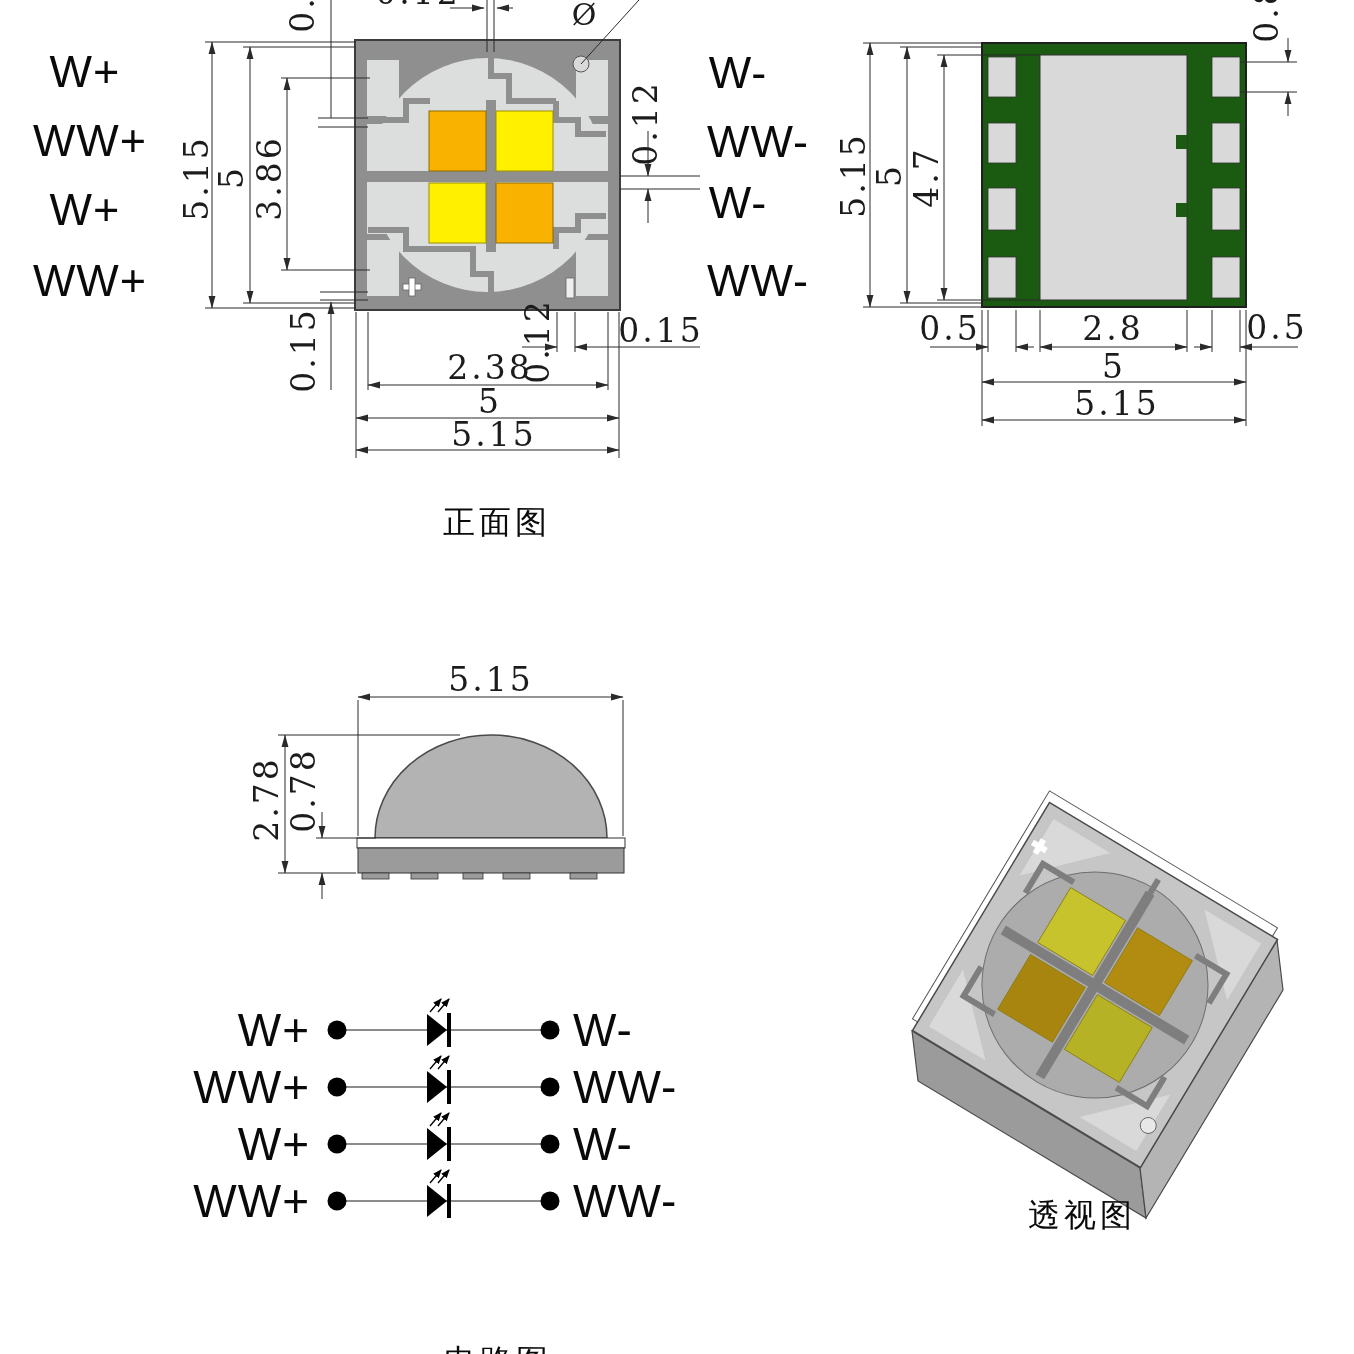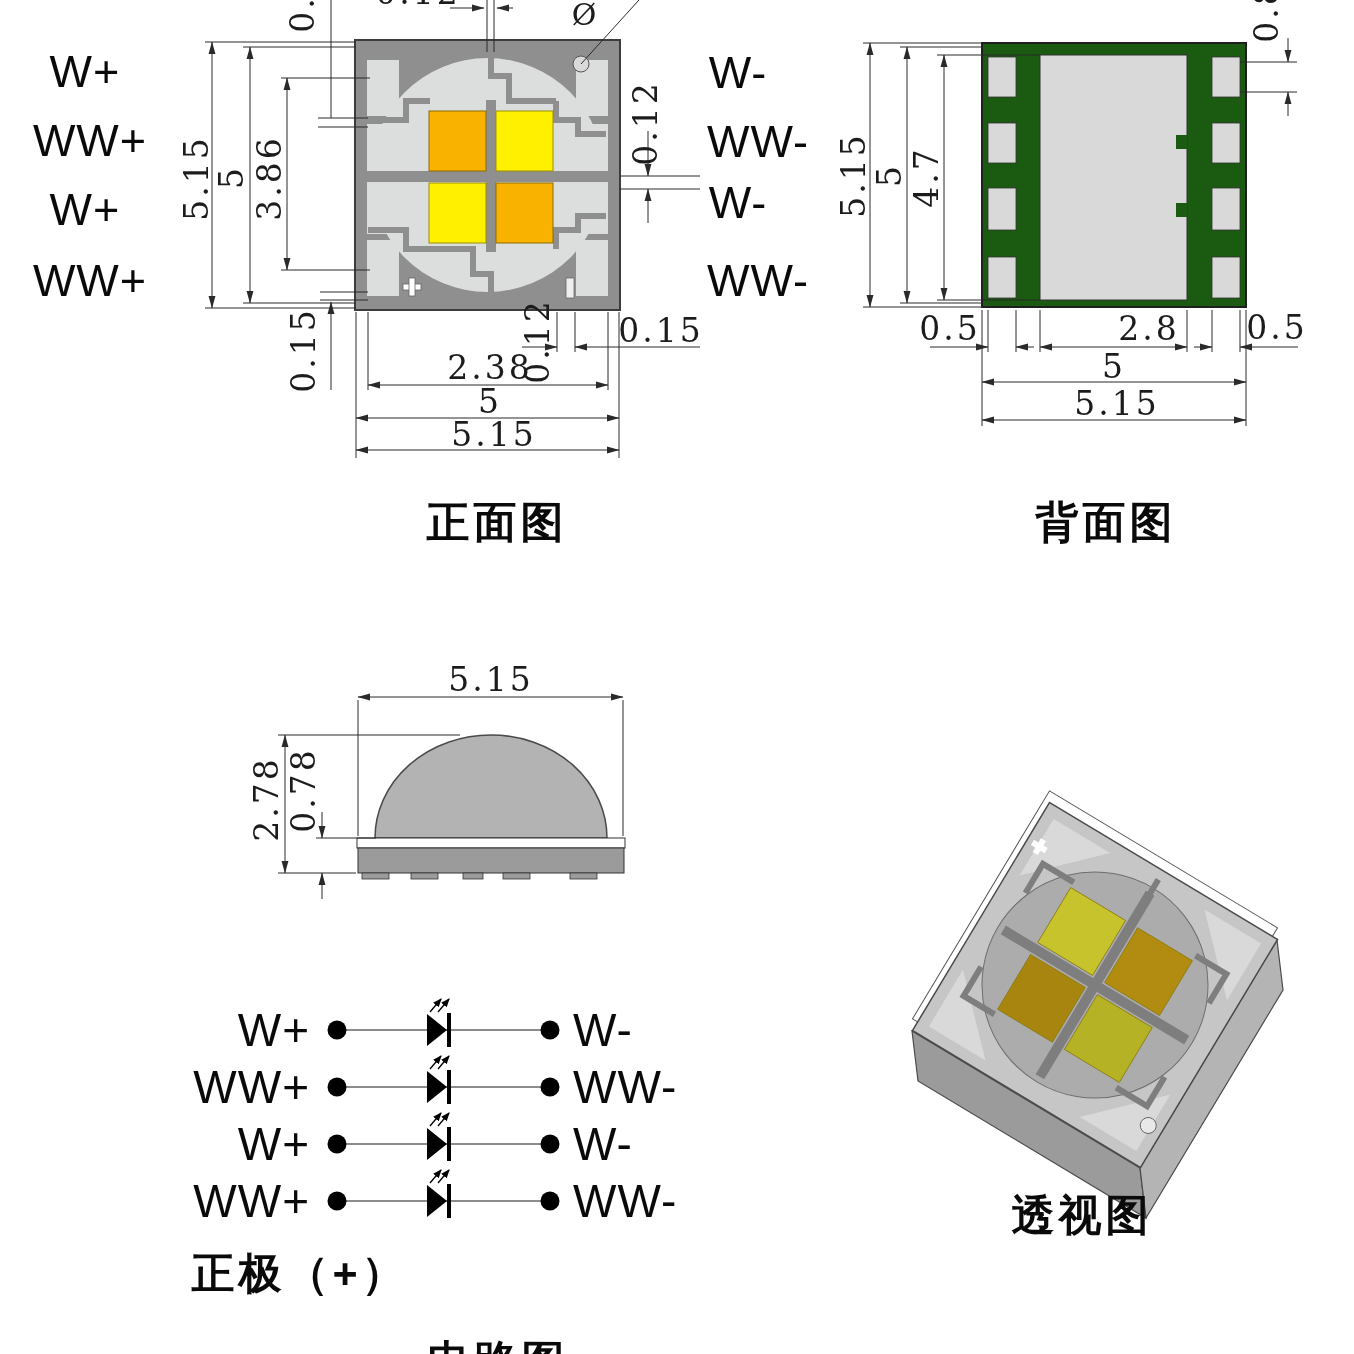--- a/index.html
+++ b/index.html
@@ -8,21 +8,21 @@
   #linework{position:absolute;left:0;top:0;}
   .t{position:absolute;white-space:nowrap;color:#000;}
   .c{transform:translate(-50%,-50%);}
   .v{transform:translate(-50%,-50%) rotate(-90deg);}
   .ra{transform:translate(-100%,-50%);}
   .la{transform:translate(0,-50%);}
   .dim{font-family:"DejaVu Serif","Liberation Serif",serif;font-size:33px;letter-spacing:3px;color:#1c1c1c;}
   .sym{font-family:"DejaVu Serif","Liberation Serif",serif;font-size:30px;color:#1c1c1c;}
   .pin{font-size:45px;letter-spacing:1px;color:#0a0a0a;}
   .pin2{font-size:46px;letter-spacing:1px;color:#0a0a0a;}
-  .cjk{font-size:43px;font-weight:700;color:#0a0a0a;letter-spacing:4px;}
+  .cjk{font-size:32px;font-weight:400;color:#0a0a0a;letter-spacing:4px;}
 </style>
 </head>
 <body>
 
 <div id="page">
 
   <svg id="linework" width="1354" height="1354" viewBox="0 0 1354 1354">
     <defs>
       <marker id="a" viewBox="0 0 12 8" markerWidth="13" markerHeight="9" refX="11.5" refY="4" orient="auto-start-reverse" markerUnits="userSpaceOnUse">
         <path d="M0,0.7 L12,4 L0,7.3 Z" fill="#2a2a2a"></path>
@@ -289,36 +289,34 @@
   <div class="t c dim" style="left:490px;top:367px;">2.38</div>
   <div class="t c dim" style="left:490px;top:401px;">5</div>
   <div class="t c dim" style="left:494px;top:434px;">5.15</div>
   <div class="t c cjk" style="left:497px;top:523px;">正面图</div>
 
   <div class="t v dim" style="left:853px;top:175px;">5.15</div>
   <div class="t v dim" style="left:889px;top:175px;">5</div>
   <div class="t v dim" style="left:926px;top:177px;">4.7</div>
   <div class="t v dim" style="left:1266px;top:12px;">0.8</div>
   <div class="t c dim" style="left:950px;top:328px;">0.5</div>
-  <div class="t c dim" style="left:1113px;top:328px;margin-left:36px;">2.8</div>
+  <div class="t c dim" style="left:1113px;top:328px;">2.8</div>
   <div class="t c dim" style="left:1277px;top:327px;">0.5</div>
   <div class="t c dim" style="left:1114px;top:366px;">5</div>
   <div class="t c dim" style="left:1117px;top:403px;">5.15</div>
-  <div class="t c cjk" style="left:1106px;top:523px;">背面图</div>
 
   <div class="t c dim" style="left:491px;top:679px;">5.15</div>
   <div class="t v dim" style="left:266px;top:799px;">2.78</div>
   <div class="t v dim" style="left:303px;top:790px;">0.78</div>
 
   <div class="t ra pin2" style="left:310px;top:1030px;">W+</div>
   <div class="t ra pin2" style="left:310px;top:1087px;">WW+</div>
   <div class="t ra pin2" style="left:310px;top:1144px;">W+</div>
   <div class="t ra pin2" style="left:310px;top:1201px;">WW+</div>
   <div class="t la pin2" style="left:573px;top:1030px;">W-</div>
   <div class="t la pin2" style="left:573px;top:1087px;">WW-</div>
   <div class="t la pin2" style="left:573px;top:1144px;">W-</div>
   <div class="t la pin2" style="left:573px;top:1201px;">WW-</div>
-  <div class="t c cjk" style="left:300px;top:1274px;">正极（+）</div>
   <div class="t c cjk" style="left:498px;top:1362px;">电路图</div>
 
   <div class="t c cjk" style="left:1082px;top:1216px;">透视图</div>
 
 </div>
 
 </body></html>

